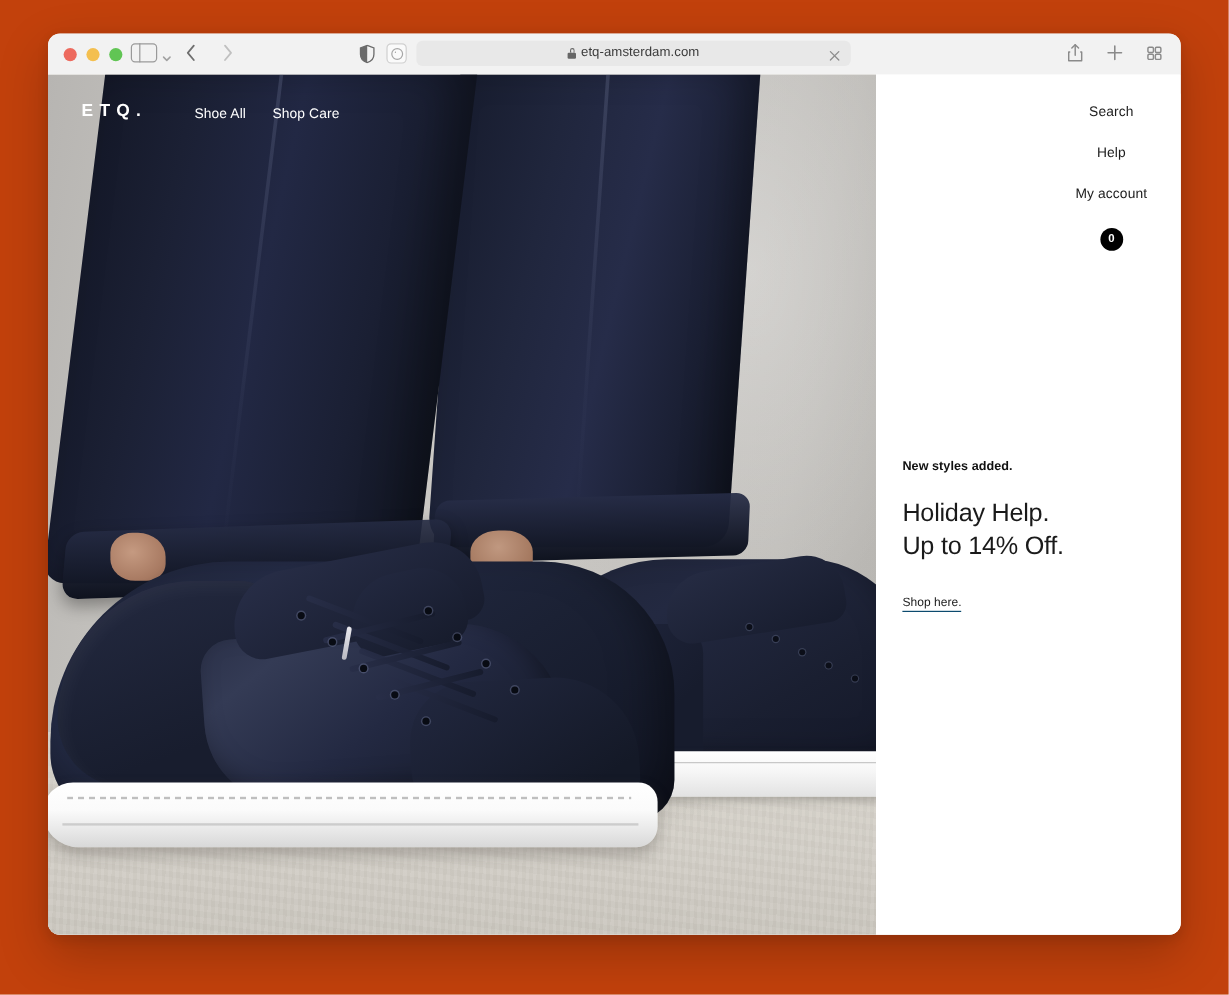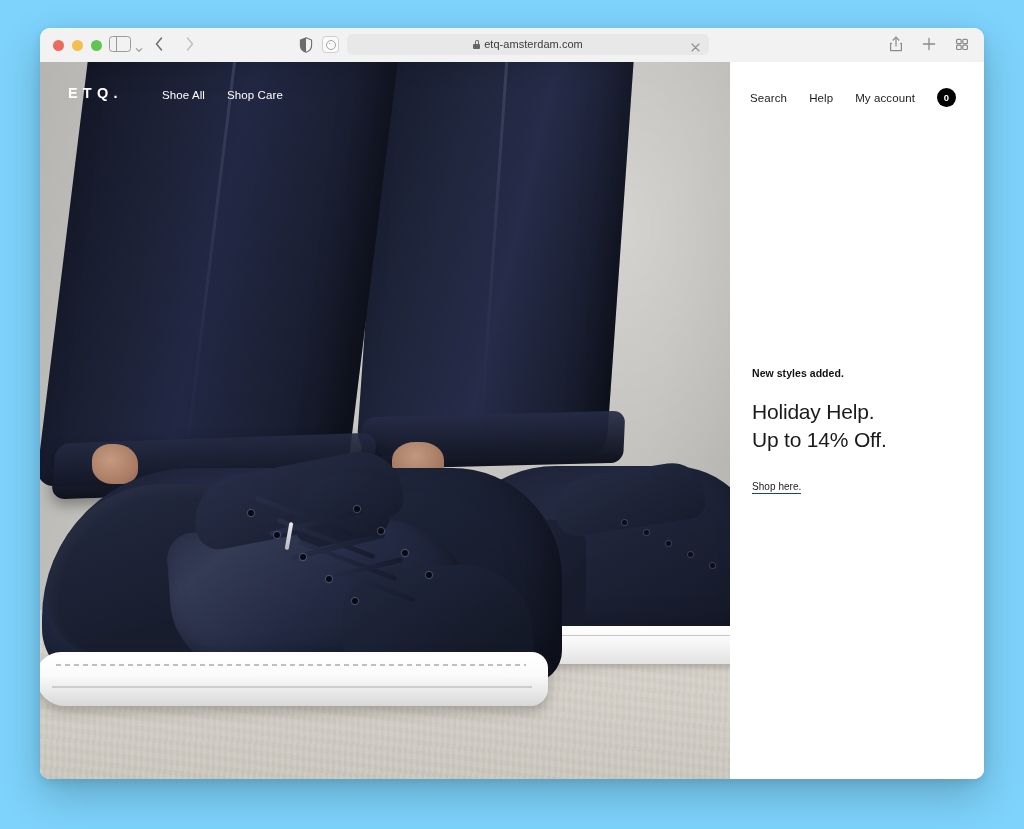--- a/index.html
+++ b/index.html
@@ -9,21 +9,21 @@
     width: 1024px;
     height: 829px;
     overflow: hidden;
     font-family: "Liberation Sans", sans-serif;
   }
 
   #root {
     position: relative;
     width: 1024px;
     height: 829px;
-    background: #7dd3fc;
+    background: #c2410c;
   }
 
   
   .browser-window {
     position: absolute;
     left: 40px;
     top: 28px;
     width: 944px;
     height: 751px;
     background: #f2f2f2;
@@ -566,20 +566,21 @@
     letter-spacing: 0.1px;
     white-space: nowrap;
   }
   .nav-right {
     position: absolute;
     right: 28px;
     top: 26px;
     display: flex;
     align-items: center;
     gap: 22px;
+    flex-direction: column;
   }
   .nav-right a {
     color: #1c1c1c;
     font-size: 11.5px;
     text-decoration: none;
     letter-spacing: 0.1px;
     white-space: nowrap;
   }
   .cart-badge {
     width: 19px;
@@ -591,21 +592,21 @@
     font-weight: 700;
     display: flex;
     align-items: center;
     justify-content: center;
   }
 
   
   .promo {
     position: absolute;
     left: 690px;
-    top: 0;
+    top: 16px;
     width: 254px;
     height: 717px;
     background: #ffffff;
   }
   .promo-inner {
     position: absolute;
     left: 22px;
     top: 305px;
     width: 215px;
   }

